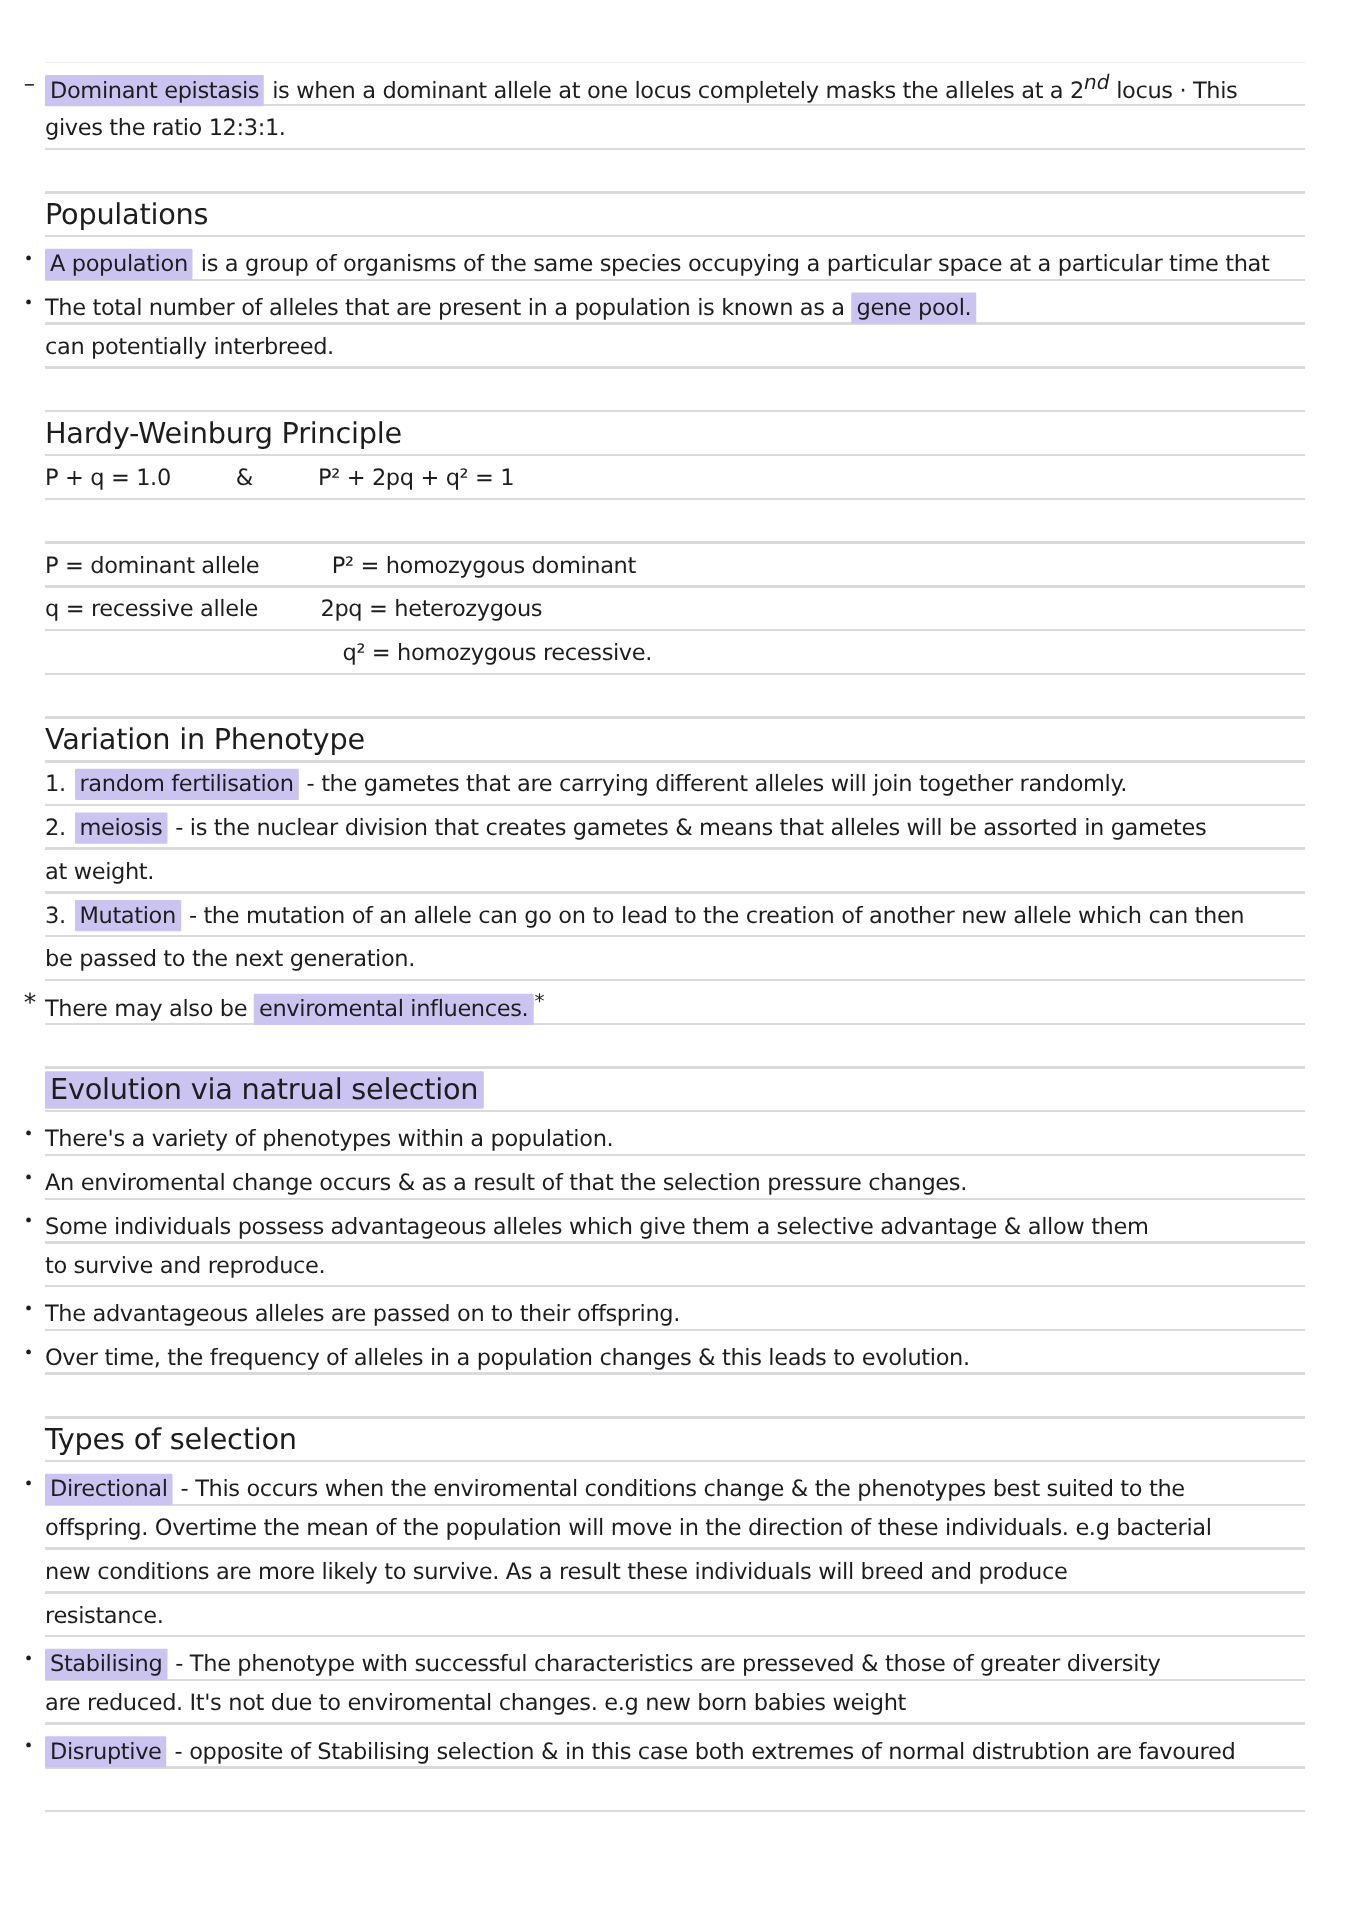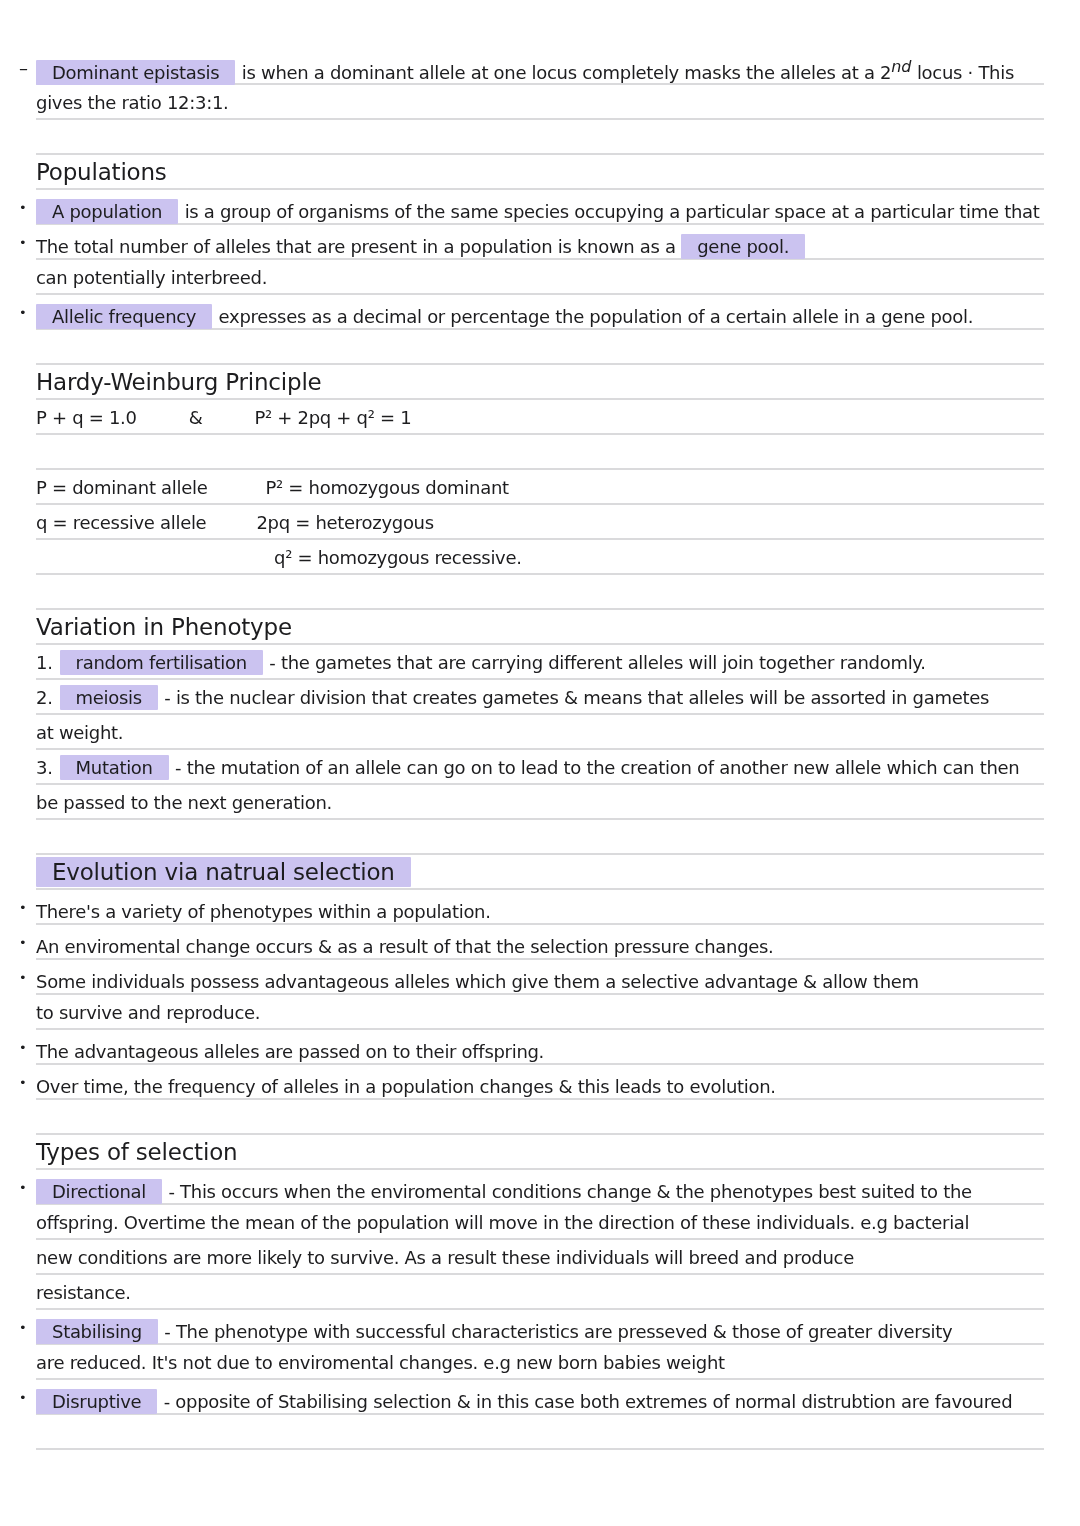--- a/index.html
+++ b/index.html
@@ -61,21 +61,21 @@
     font-size: 20px;
     vertical-align: 4px;
   }
   .bullet.num {
     padding-right: 7px;
   }
   .seg { display: inline; }
   .hl {
     background: #cbc3f0;
     border-radius: 1px;
-    padding: 2px 16px;
+    padding: 2px 4px;
     margin-right: 1px;
   }
   sup.seg-sup {
     font-size: 16px;
     letter-spacing: 0;
     line-height: 0;
     vertical-align: super;
     font-style: italic;
   }
   .gap { display: inline-block; height: 1px; }
@@ -85,35 +85,35 @@
 
 <div class="paper">
   <div class="content" id="notes-content">
       <div class="row body"><span class="bullet hang dash">–</span><span class="seg hl">Dominant epistasis</span><span class="seg"> is when a dominant allele at one locus completely masks the alleles at a 2</span><sup class="seg-sup">nd</sup><span class="seg"> locus · This</span></div>
       <div class="row body"><span class="seg">gives the ratio 12:3:1.</span></div>
       <div class="row blank"></div>
       <div class="row heading"><span class="seg">Populations</span></div>
       <div class="row body"><span class="bullet hang">•</span><span class="seg hl">A population</span><span class="seg"> is a group of organisms of the same species occupying a particular space at a particular time that</span></div>
       <div class="row body"><span class="bullet hang">•</span><span class="seg">The total number of alleles that are present in a population is known as a </span><span class="seg hl">gene pool.</span></div>
       <div class="row body"><span class="seg">can potentially interbreed.</span></div>
-      <div class="row body"><span class="bullet hang">•</span><span class="seg hl">Allelic frequency</span><span class="seg"> expresses as a decimal or percentage the population of a certain allele in a gene pool.</span></div>
       <div class="row blank"></div>
       <div class="row heading"><span class="seg">Hardy-Weinburg Principle</span></div>
       <div class="row body"><span class="seg">P + q = 1.0</span><span class="gap" style="width: 52px;"></span><span class="seg">&amp;</span><span class="gap" style="width: 52px;"></span><span class="seg">P² + 2pq + q² = 1</span></div>
       <div class="row blank"></div>
       <div class="row body"><span class="seg">P = dominant allele</span><span class="gap" style="width: 58px;"></span><span class="seg">P² = homozygous dominant</span></div>
       <div class="row body"><span class="seg">q = recessive allele</span><span class="gap" style="width: 50px;"></span><span class="seg">2pq = heterozygous</span></div>
       <div class="row body"><span class="gap" style="width: 238px;"></span><span class="seg">q² = homozygous recessive.</span></div>
       <div class="row blank"></div>
       <div class="row heading"><span class="seg">Variation in Phenotype</span></div>
       <div class="row body"><span class="bullet num">1.</span><span class="seg hl">random fertilisation</span><span class="seg"> - the gametes that are carrying different alleles will join together randomly.</span></div>
       <div class="row body"><span class="bullet num">2.</span><span class="seg hl">meiosis</span><span class="seg"> - is the nuclear division that creates gametes &amp; means that alleles will be assorted in gametes</span></div>
       <div class="row body"><span class="seg">at weight.</span></div>
       <div class="row body"><span class="bullet num">3.</span><span class="seg hl">Mutation</span><span class="seg"> - the mutation of an allele can go on to lead to the creation of another new allele which can then</span></div>
       <div class="row body"><span class="seg">be passed to the next generation.</span></div>
+      <div class="row body"><span class="bullet hang star">*</span><span class="seg">There may also be </span><span class="seg hl">enviromental influences.</span><sup class="seg-sup">*</sup></div>
       <div class="row blank"></div>
       <div class="row heading"><span class="seg hl">Evolution via natrual selection</span></div>
       <div class="row body"><span class="bullet hang">•</span><span class="seg">There's a variety of phenotypes within a population.</span></div>
       <div class="row body"><span class="bullet hang">•</span><span class="seg">An enviromental change occurs &amp; as a result of that the selection pressure changes.</span></div>
       <div class="row body"><span class="bullet hang">•</span><span class="seg">Some individuals possess advantageous alleles which give them a selective advantage &amp; allow them</span></div>
       <div class="row body"><span class="seg">to survive and reproduce.</span></div>
       <div class="row body"><span class="bullet hang">•</span><span class="seg">The advantageous alleles are passed on to their offspring.</span></div>
       <div class="row body"><span class="bullet hang">•</span><span class="seg">Over time, the frequency of alleles in a population changes &amp; this leads to evolution.</span></div>
       <div class="row blank"></div>
       <div class="row heading"><span class="seg">Types of selection</span></div>

